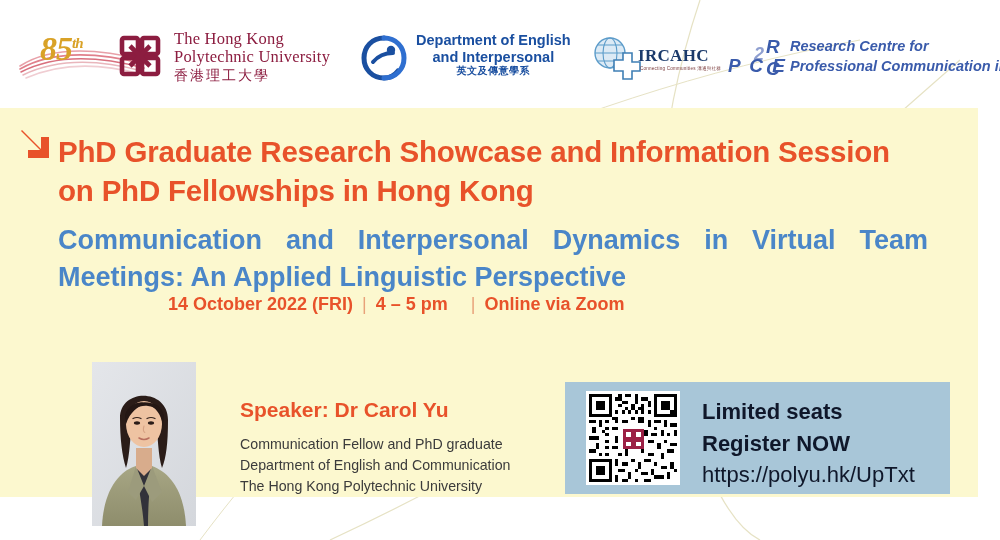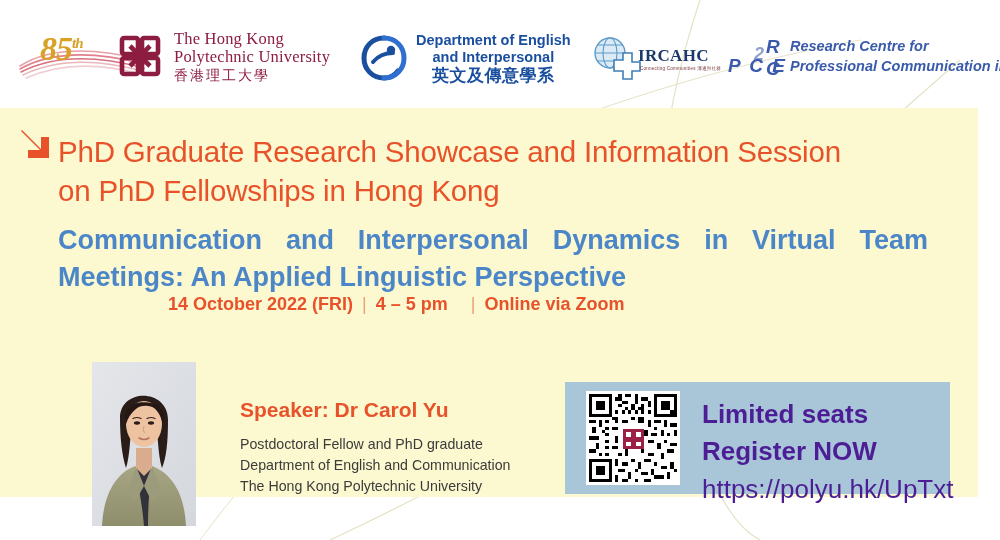--- a/index.html
+++ b/index.html
@@ -110,22 +110,23 @@
   .dept-text {
     position: absolute;
     left: 56px; top: 0px;
     color: #1a4fa0;
     font-size: 14.5px;
     font-weight: bold;
     line-height: 1.18;
     white-space: nowrap;
   }
   .dept-text .cn {
-    font-size: 17px;
+    font-size: 10px;
     letter-spacing: 0.5px;
+    font-family: Liberation Mono, monospace;
   }
 
   
   .ircahc-logo {
     position: absolute;
     left: 588px;
     top: 34px;
     width: 118px;
     height: 52px;
   }
@@ -196,21 +197,21 @@
     width: 40px;
     height: 40px;
   }
   .headline {
     position: absolute;
     left: 58px;
     top: 132px;
     width: 910px;
     color: #e8522a;
     font-size: 29.5px;
-    font-weight: normal;
+    font-weight: bold;
     line-height: 1.33;
     letter-spacing: -0.2px;
   }
   .subhead {
     position: absolute;
     left: 58px;
     top: 222px;
     width: 870px;
     color: #4a86c8;
     font-size: 27px;
@@ -295,22 +296,22 @@
     width: 94px;
     height: 94px;
     background: #ffffff;
     padding: 0;
   }
   .qr-svg { display: block; width: 94px; height: 94px; }
   .reg-text {
     position: absolute;
     left: 137px;
     top: 14px;
-    color: #4c1d95;
-    font-size: 26px;
+    color: #0f172a;
+    font-size: 22px;
     font-weight: bold;
     line-height: 1.44;
     white-space: nowrap;
   }
   .reg-text .url {
     font-weight: normal;
   }
 </style>
 </head>
 <body>
@@ -453,21 +454,21 @@
       <path d="M41 56.5 q4 -2 8 0" stroke="#33221c" stroke-width="1.2" fill="none" stroke-linecap="round"></path>
       <path d="M55 56.5 q4 -2 8 0" stroke="#33221c" stroke-width="1.2" fill="none" stroke-linecap="round"></path>
 
       <path d="M52 64 q -1.6 5 0.8 6.4" stroke="#d6a284" stroke-width="1.1" fill="none" stroke-linecap="round"></path>
       <path d="M47 76 q 5 3 10 0" stroke="#b9705f" stroke-width="1.5" fill="none" stroke-linecap="round"></path>
     </svg>
   </div>
 
   <div class="speaker-name">Speaker: Dr Carol Yu</div>
   <div class="speaker-affil">
-    <div>Postdoctoral Fellow and PhD graduate</div>
+    <div>Communication Fellow and PhD graduate</div>
     <div>Department of English and Communication</div>
     <div>The Hong Kong Polytechnic University</div>
   </div>
 
   <div class="reg-box">
     <div class="qr-wrap">
       <svg class="qr-svg" viewBox="0 0 29 29" shape-rendering="crispEdges">
         <rect x="0" y="0" width="29" height="29" fill="#ffffff"></rect>
         <g fill="#000000">
 

